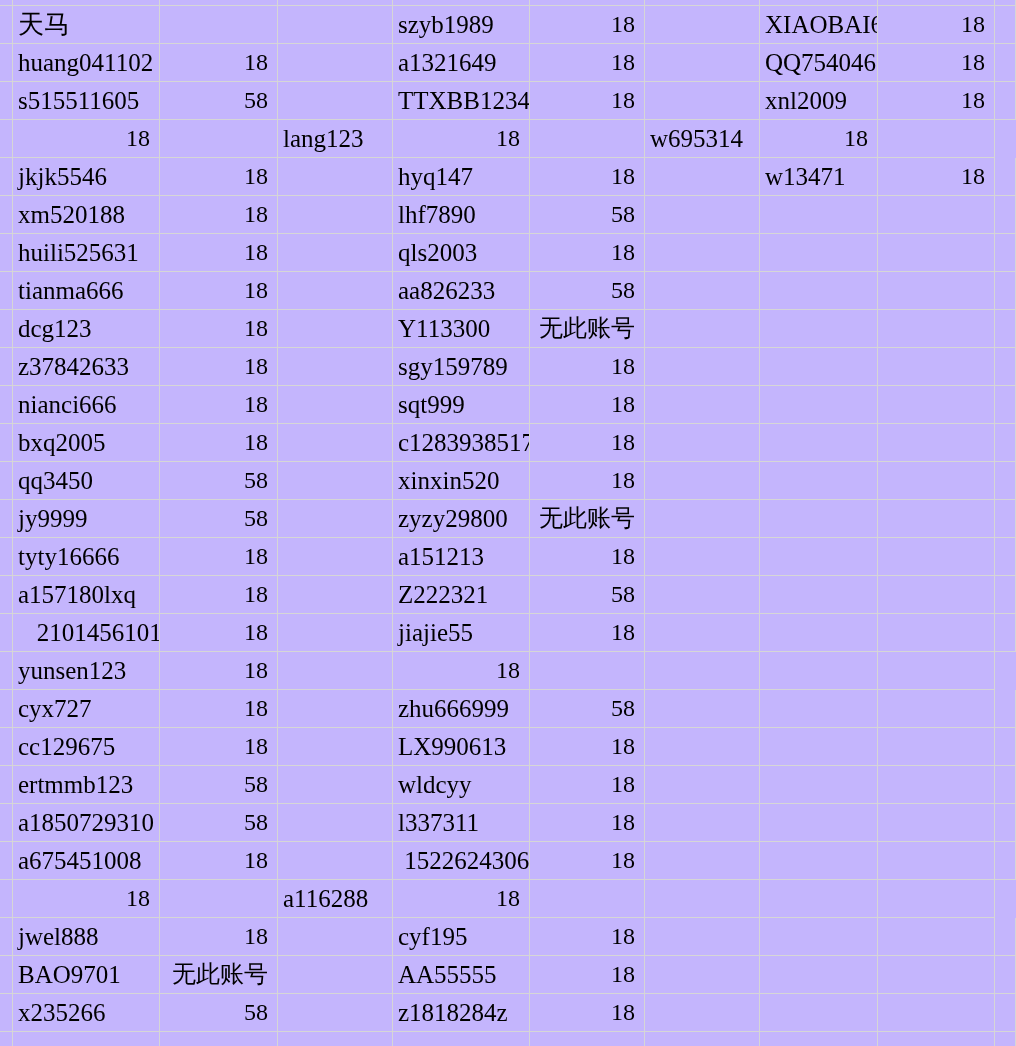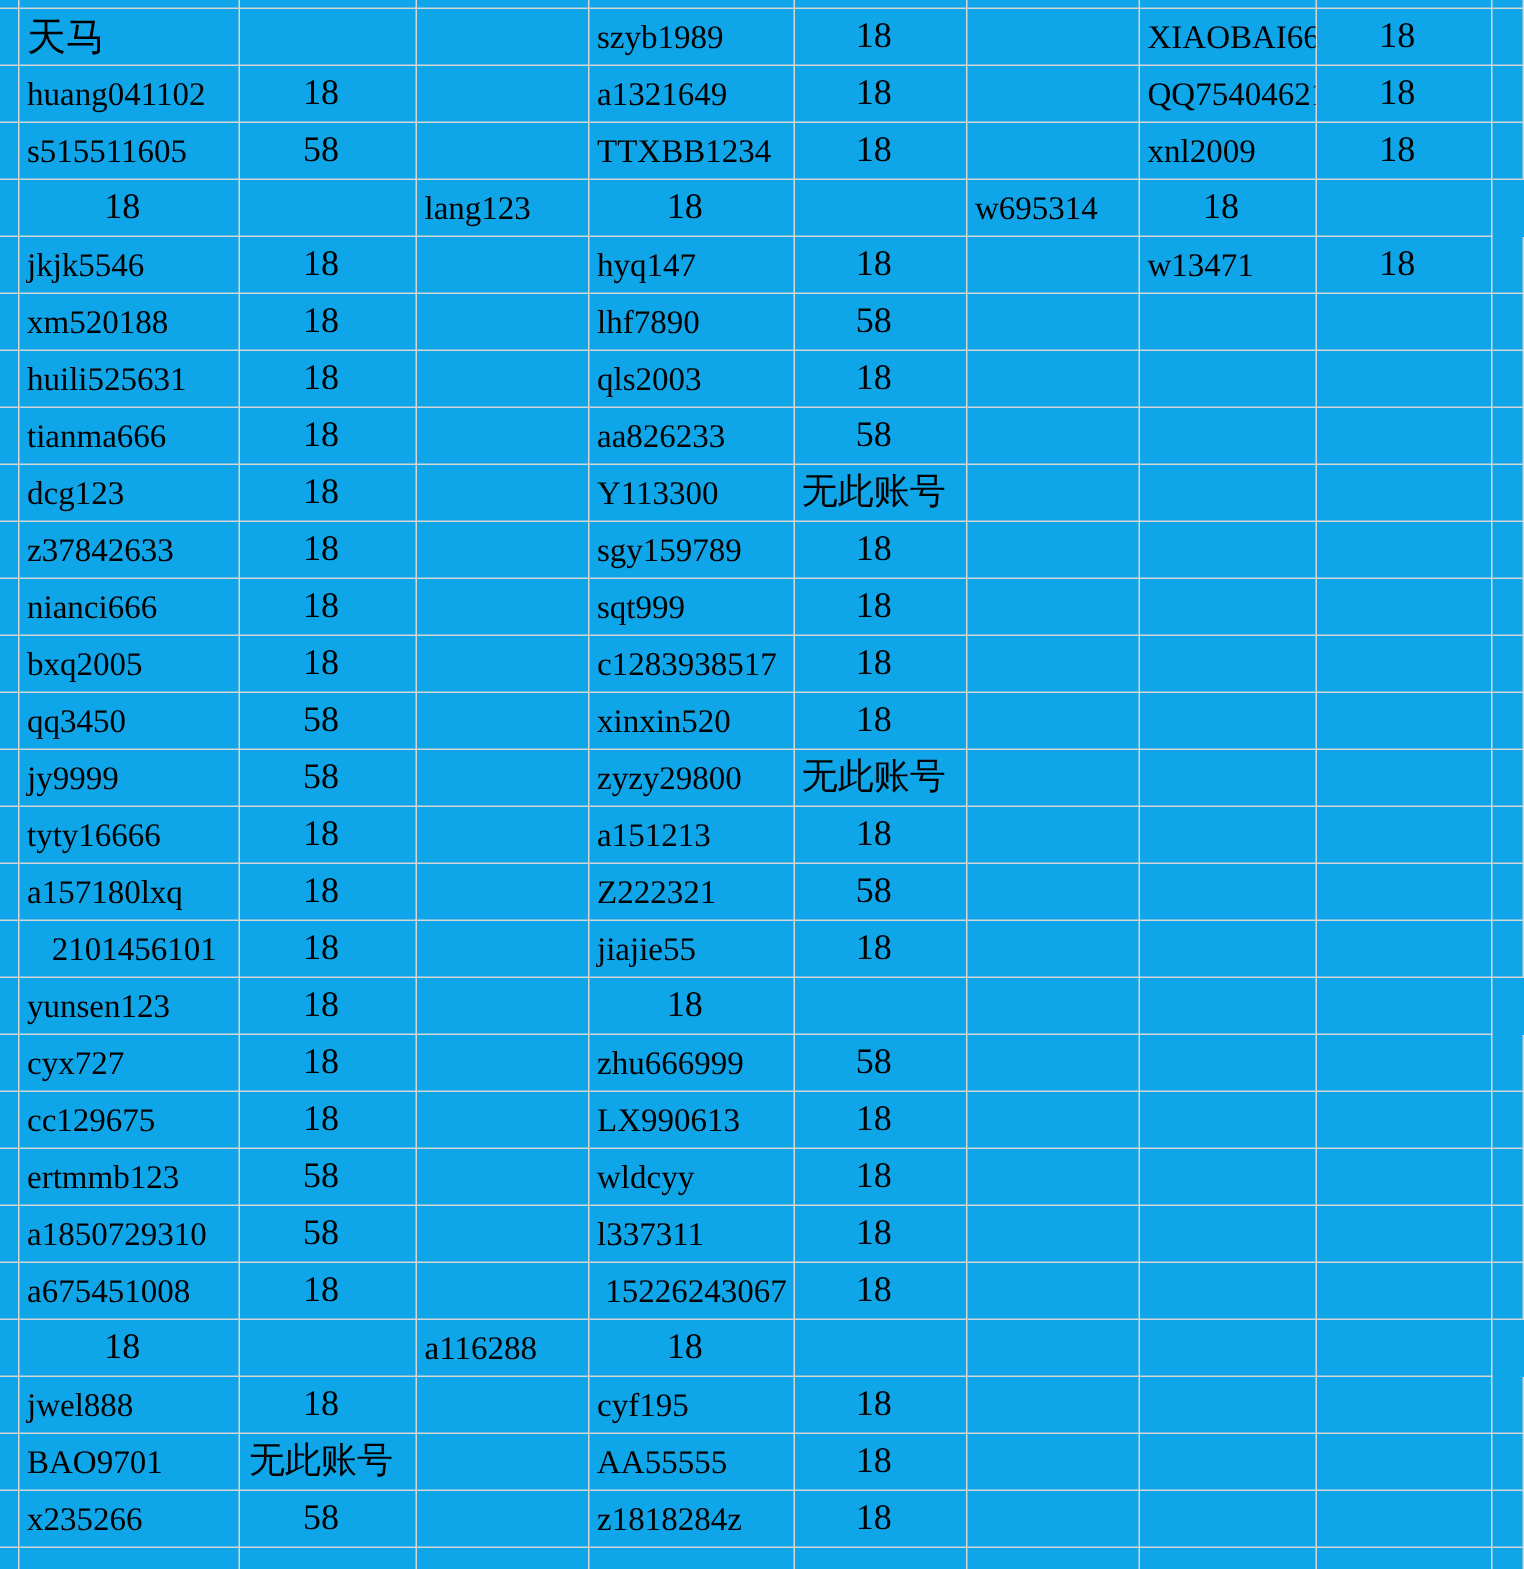--- a/index.html
+++ b/index.html
@@ -5,21 +5,21 @@
   html, body {
     margin: 0;
     padding: 0;
     background: #ffffff;
   }
   #sheet {
     position: relative;
     width: 1016px;
     height: 1046px;
     overflow: hidden;
-    background: #0ea5e9;
+    background: #c4b5fd;
     font-family: "Liberation Serif", "DejaVu Serif", serif;
     color: #000000;
   }
   .row {
     display: grid;
     grid-template-columns: 13px 147px 118px 115px 137px 115px 115px 118px 117px 21px;
     height: 38px;
   }
   .row-partial-top { height: 6px; }
   .row-partial-bottom { height: 14px; }
@@ -27,25 +27,25 @@
     box-sizing: border-box;
     border-right: 1px solid #d6d6d6;
     border-bottom: 1px solid #d6d6d6;
     overflow: hidden;
     line-height: 37px;
   }
   .row-partial-bottom .cell { border-bottom: none; }
   .c-name {
     text-align: left;
     padding-left: 5px;
-    font-size: 22px;
+    font-size: 25px;
     white-space: pre;
   }
   .c-val {
-    text-align: center;
+    text-align: right;
     padding-right: 9px;
     font-size: 24px;
     white-space: nowrap;
   }
   .c-large { font-size: 26px; }
 </style>
 </head>
 <body>
 
 <div id="sheet">

